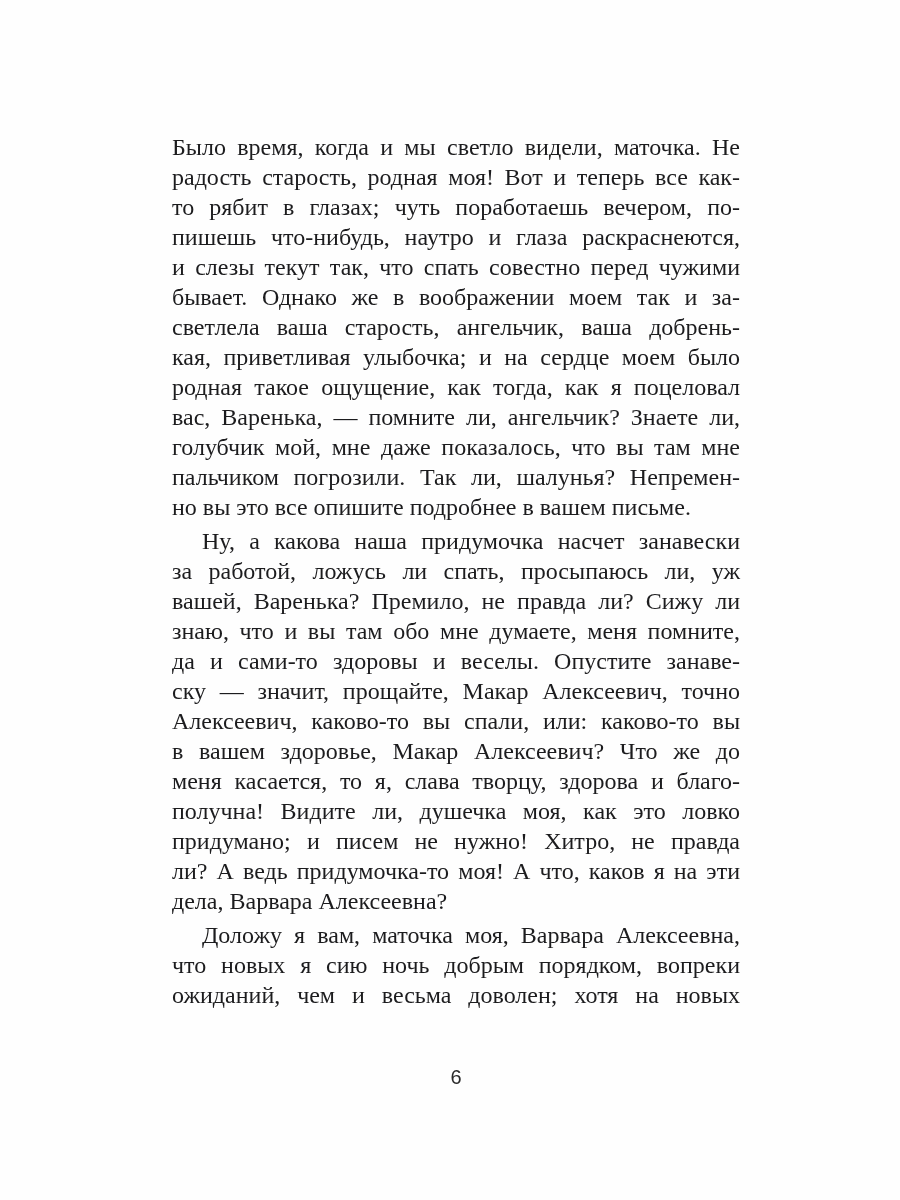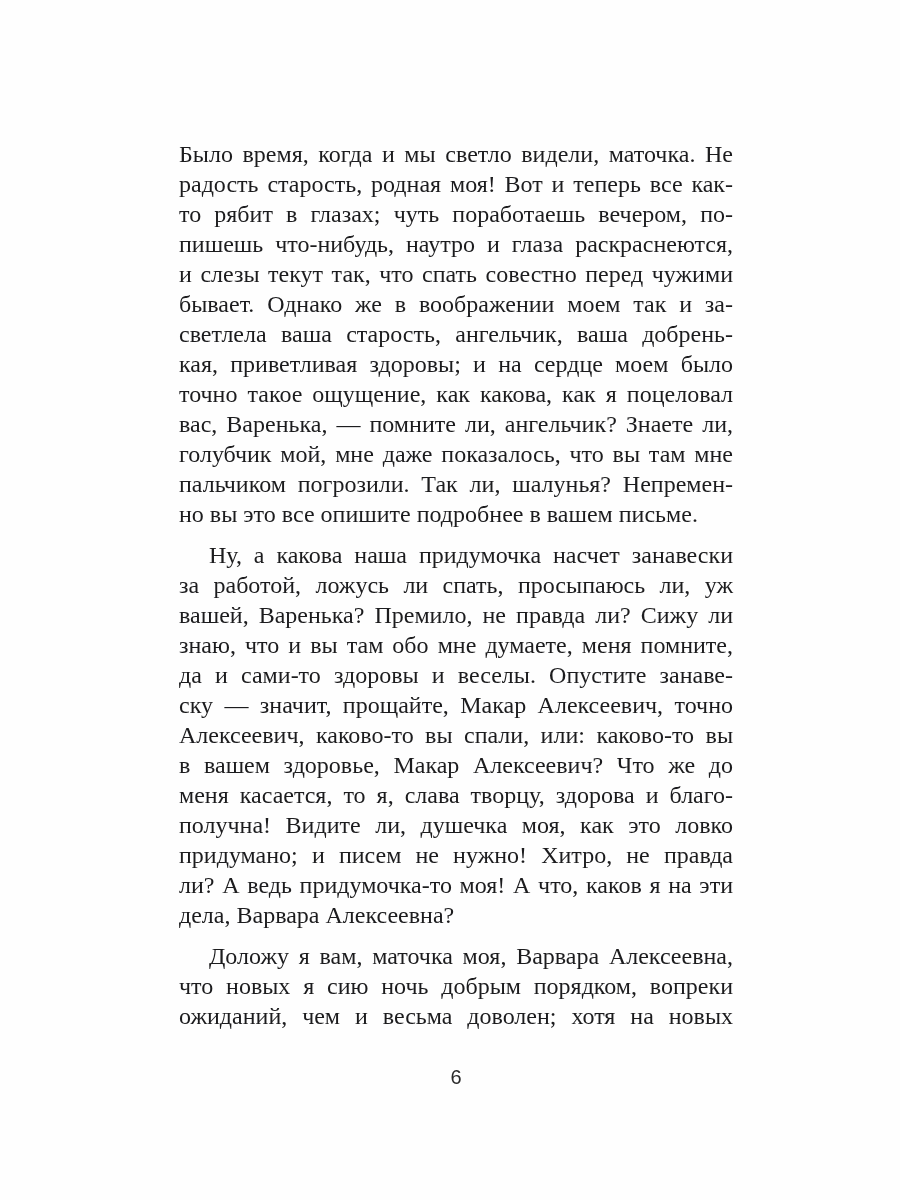--- a/index.html
+++ b/index.html
@@ -22,21 +22,21 @@
   .text-block {
     position: absolute;
     left: 168px;
     top: 128px;
     width: 576px;
     color: #1c1c1e;
     font-size: 24px;
     line-height: 30px;
   }
   .paragraph {
-    margin: 11px;
+    margin: 4px;
     padding: 0;
   }
   .line {
     text-align: justify;
     text-align-last: justify;
     white-space: normal;
     height: 30px;
   }
   .line.indent {
     padding-left: 30px;
@@ -64,22 +64,22 @@
 <div class="page">
   <div class="text-block">
       <div class="paragraph">
         <div class="line">Было время, когда и мы светло видели, маточка. Не</div>
         <div class="line">радость старость, родная моя! Вот и теперь все как-</div>
         <div class="line">то рябит в глазах; чуть поработаешь вечером, по-</div>
         <div class="line">пишешь что-нибудь, наутро и глаза раскраснеются,</div>
         <div class="line">и слезы текут так, что спать совестно перед чужими</div>
         <div class="line">бывает. Однако же в воображении моем так и за-</div>
         <div class="line">светлела ваша старость, ангельчик, ваша добрень-</div>
-        <div class="line">кая, приветливая здоровы; и на сердце моем было</div>
-        <div class="line">точно такое ощущение, как какова, как я поцеловал</div>
+        <div class="line">кая, приветливая улыбочка; и на сердце моем было</div>
+        <div class="line">родная такое ощущение, как тогда, как я поцеловал</div>
         <div class="line">вас, Варенька, — помните ли, ангельчик? Знаете ли,</div>
         <div class="line">голубчик мой, мне даже показалось, что вы там мне</div>
         <div class="line">пальчиком погрозили. Так ли, шалунья? Непремен-</div>
         <div class="line para-end">но вы это все опишите подробнее в вашем письме.</div>
       </div>
       <div class="paragraph">
         <div class="line indent">Ну, а какова наша придумочка насчет занавески</div>
         <div class="line">за работой, ложусь ли спать, просыпаюсь ли, уж</div>
         <div class="line">вашей, Варенька? Премило, не правда ли? Сижу ли</div>
         <div class="line">знаю, что и вы там обо мне думаете, меня помните,</div>

